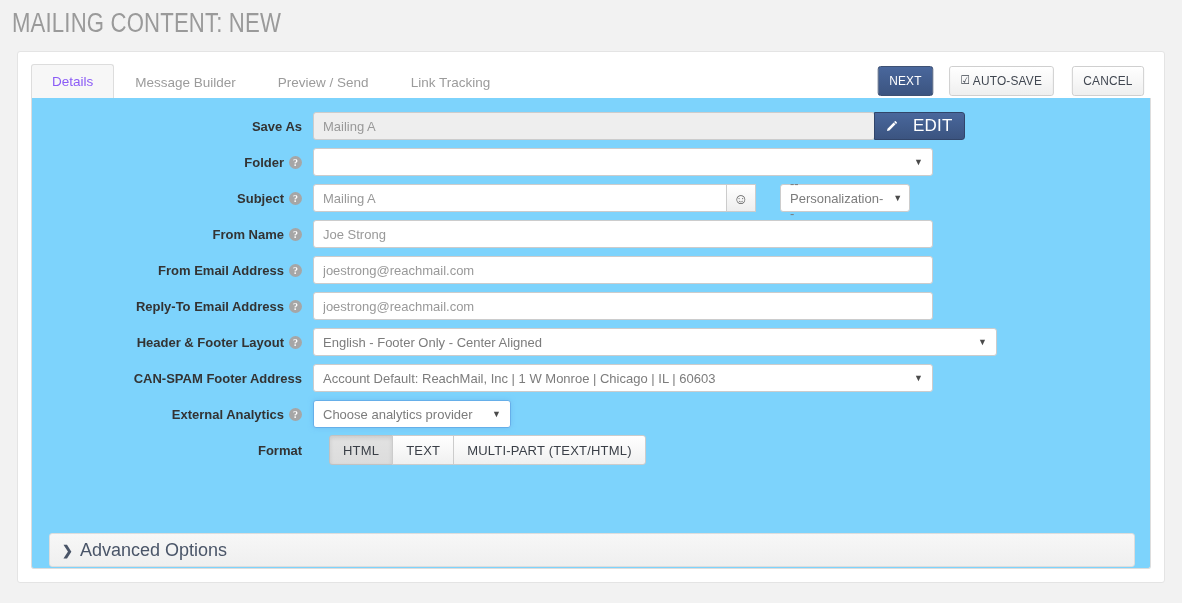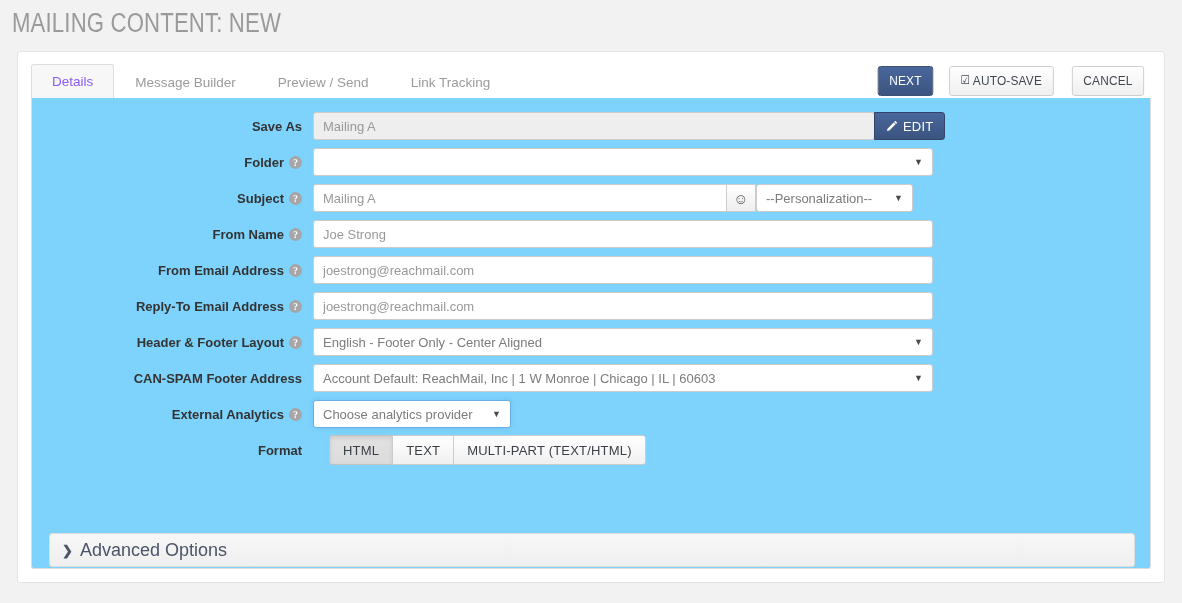--- a/index.html
+++ b/index.html
@@ -206,26 +206,26 @@
 
   .edit-btn {
     height: 28px;
     margin-left: -1px;
     padding: 0 11px;
     border-radius: 0 3px 3px 0;
     border: 1px solid #31456a;
     background: linear-gradient(#49679c, #3b5480);
     color: #ffffff;
     font-family: "Liberation Sans Narrow", "Liberation Sans", sans-serif;
-    font-size: 13px;
+    font-size: 17px;
     letter-spacing: 0.2px;
     text-transform: uppercase;
     display: flex;
     align-items: center;
-    gap: 5px;
+    gap: 15px;
     cursor: pointer;
     white-space: nowrap;
   }
 
   .emoji-btn {
     width: 30px; height: 28px;
     margin-left: -1px;
     border: 1px solid #cccccc;
     background: linear-gradient(#ffffff, #eeeeee);
     display: flex; align-items: center; justify-content: center;
@@ -345,21 +345,21 @@
       <div class="form-row">
         <div class="form-label">
           <span>Subject</span>
           <span class="help-icon">?</span>
         </div>
         <div class="controls">
           <input class="inp" style="width: 414px; border-radius: 3px 0px 0px 3px;" placeholder="Mailing A">
           <div class="emoji-btn">
             <span>☺</span>
           </div>
-          <div class="sel" style="width:157px;margin-left:0;">
+          <div class="sel" style="width:130px;margin-left:24px;">
             <span>--Personalization--</span>
             <span class="caret">▼</span>
           </div>
         </div>
       </div>
 
       <div class="form-row">
         <div class="form-label">
           <span>From Name</span>
           <span class="help-icon">?</span>
@@ -388,21 +388,21 @@
           <input class="inp" style="width: 620px;" placeholder="joestrong@reachmail.com">
         </div>
       </div>
 
       <div class="form-row">
         <div class="form-label">
           <span>Header &amp; Footer Layout</span>
           <span class="help-icon">?</span>
         </div>
         <div class="controls">
-          <div class="sel" style="width:620px;">
+          <div class="sel" style="width:684px;">
             <span>English - Footer Only - Center Aligned</span>
             <span class="caret">▼</span>
           </div>
         </div>
       </div>
 
       <div class="form-row">
         <div class="form-label">
           <span>CAN-SPAM Footer Address</span>
         </div>

